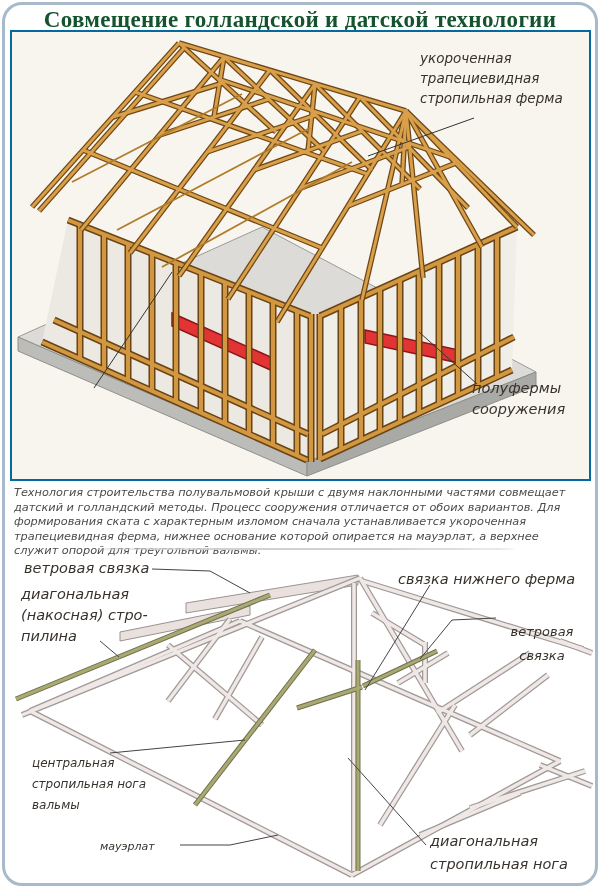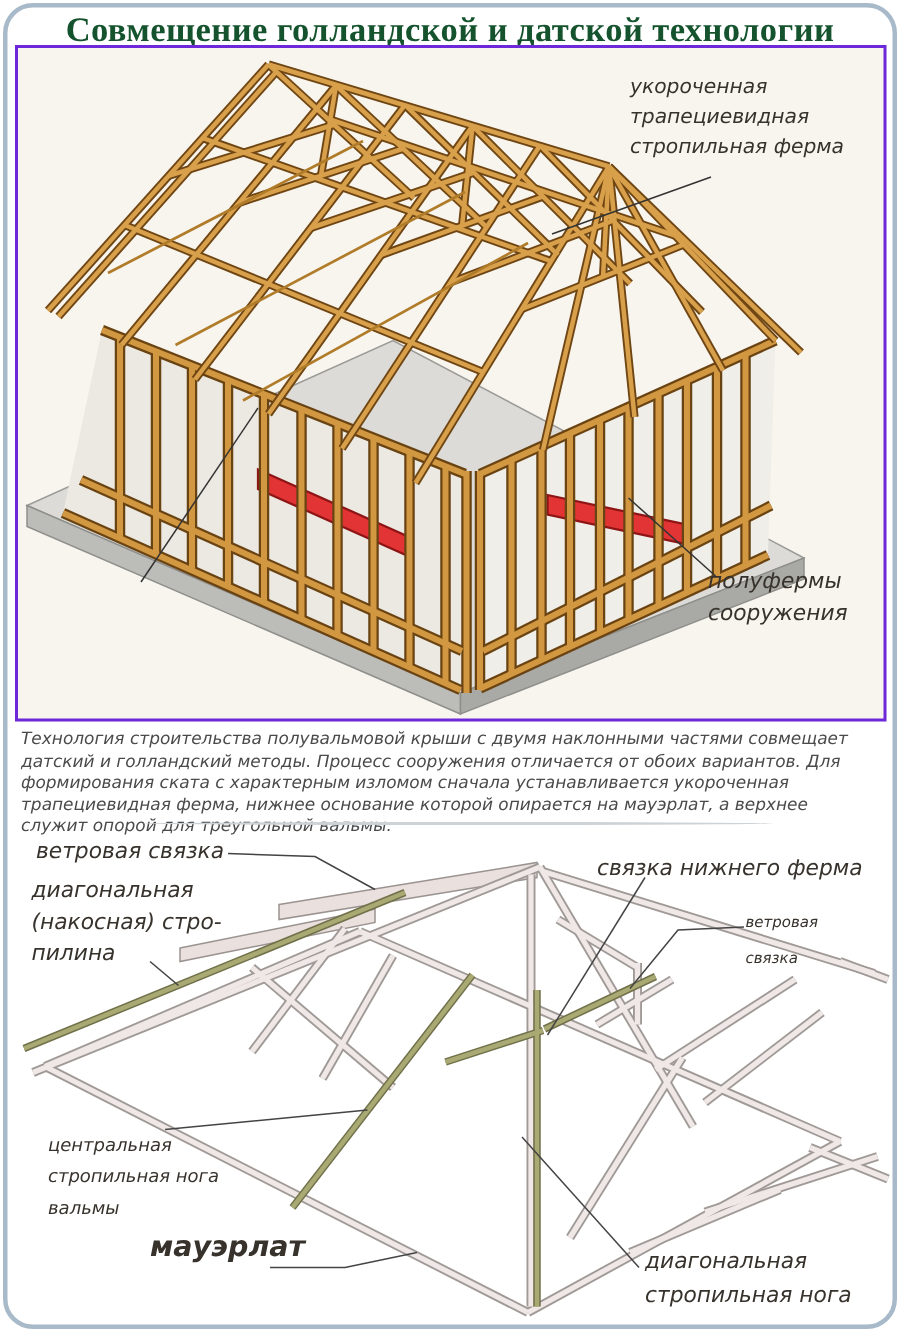--- a/index.html
+++ b/index.html
@@ -11,21 +11,21 @@
     position:absolute;left:2px;top:2px;right:2px;bottom:2px;
     border:3px solid #a8bac9;border-radius:20px;background:#fff;
   }
   .title{
     position:absolute;left:0;top:7px;width:100%;margin:0;
     text-align:center;font-family:"Liberation Serif",serif;
     font-size:23px;font-weight:bold;color:#14532d;letter-spacing:.3px;
   }
   .panel{
     position:absolute;left:10px;top:30px;width:581px;height:451px;
-    background:#f8f5ee;border:2px solid #6d28d9;box-sizing:border-box;
+    background:#f8f5ee;border:2px solid #0369a1;box-sizing:border-box;
   }
   .panel svg{position:absolute;left:0;top:0;}
   .lbl{
     position:absolute;font-style:italic;color:#37322c;
     white-space:pre-line;
   }
   .desc{
     position:absolute;left:14px;top:486px;width:572px;margin:0;
     font-size:11.3px;line-height:14.6px;font-style:italic;color:#4a4a4a;
   }
@@ -217,21 +217,21 @@
       <polyline points="180,292 230,292 278,282"></polyline>
       <line x1="426" y1="292" x2="348" y2="205"></line>
     </g>
   </svg>
 
   <div class="lbl" style="left:24px;top:5px;width:180px;font-size:14.5px;line-height:21px;">ветровая связка</div>
   <div class="lbl" style="left:21px;top:31px;width:170px;font-size:14.5px;line-height:21px;">диагональная
 (накосная) стро-
 пилина</div>
   <div class="lbl" style="left:398px;top:16px;width:190px;font-size:14.5px;line-height:21px;">связка нижнего ферма</div>
-  <div class="lbl" style="left:497px;top:51px;width:90px;font-size:10px;line-height:24px;">ветровая
+  <div class="lbl" style="left:497px;top:67px;width:90px;font-size:13px;line-height:24px;text-align:center;">ветровая
 связка</div>
   <div class="lbl" style="left:32px;top:200px;width:180px;font-size:12px;line-height:21px;">центральная
 стропильная нога
 вальмы</div>
-  <div class="lbl" style="left:100px;top:268px;width:120px;font-size:19px;line-height:21px;font-weight:bold;">мауэрлат</div>
+  <div class="lbl" style="left:100px;top:283px;width:120px;font-size:11px;line-height:21px;">мауэрлат</div>
   <div class="lbl" style="left:430px;top:277px;width:170px;font-size:14.5px;line-height:23px;">диагональная
 стропильная нога</div>
 </div>
 
 </body></html>

